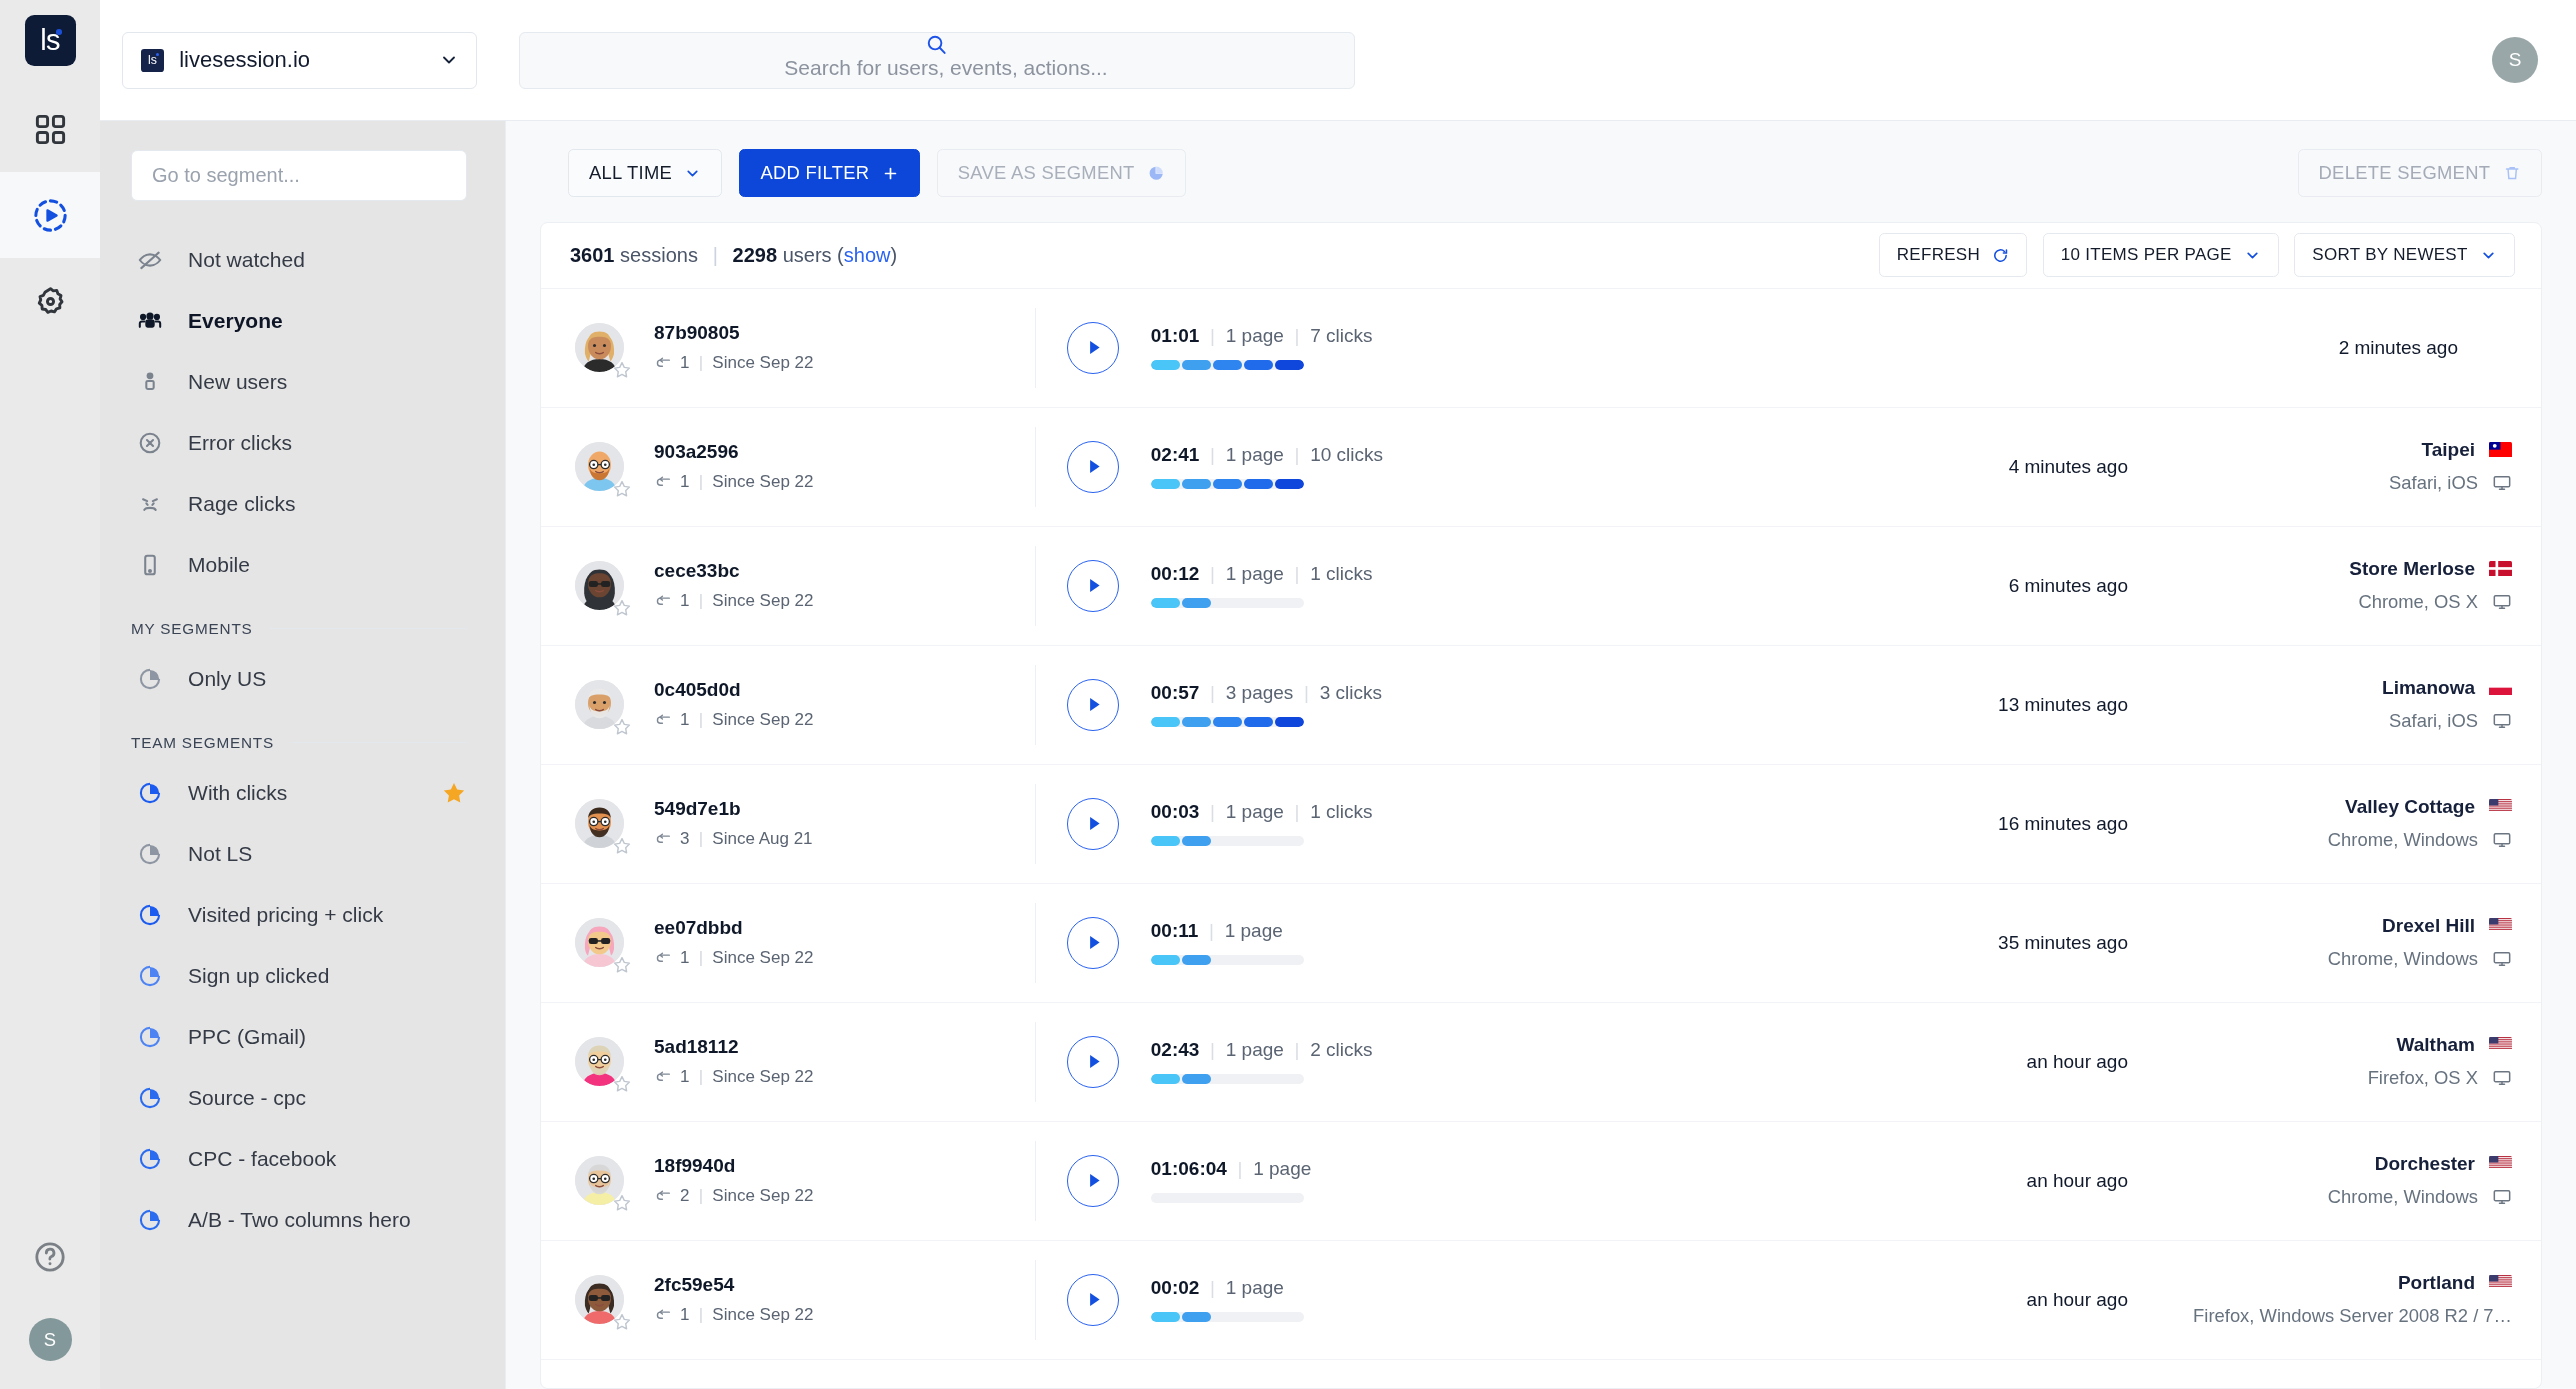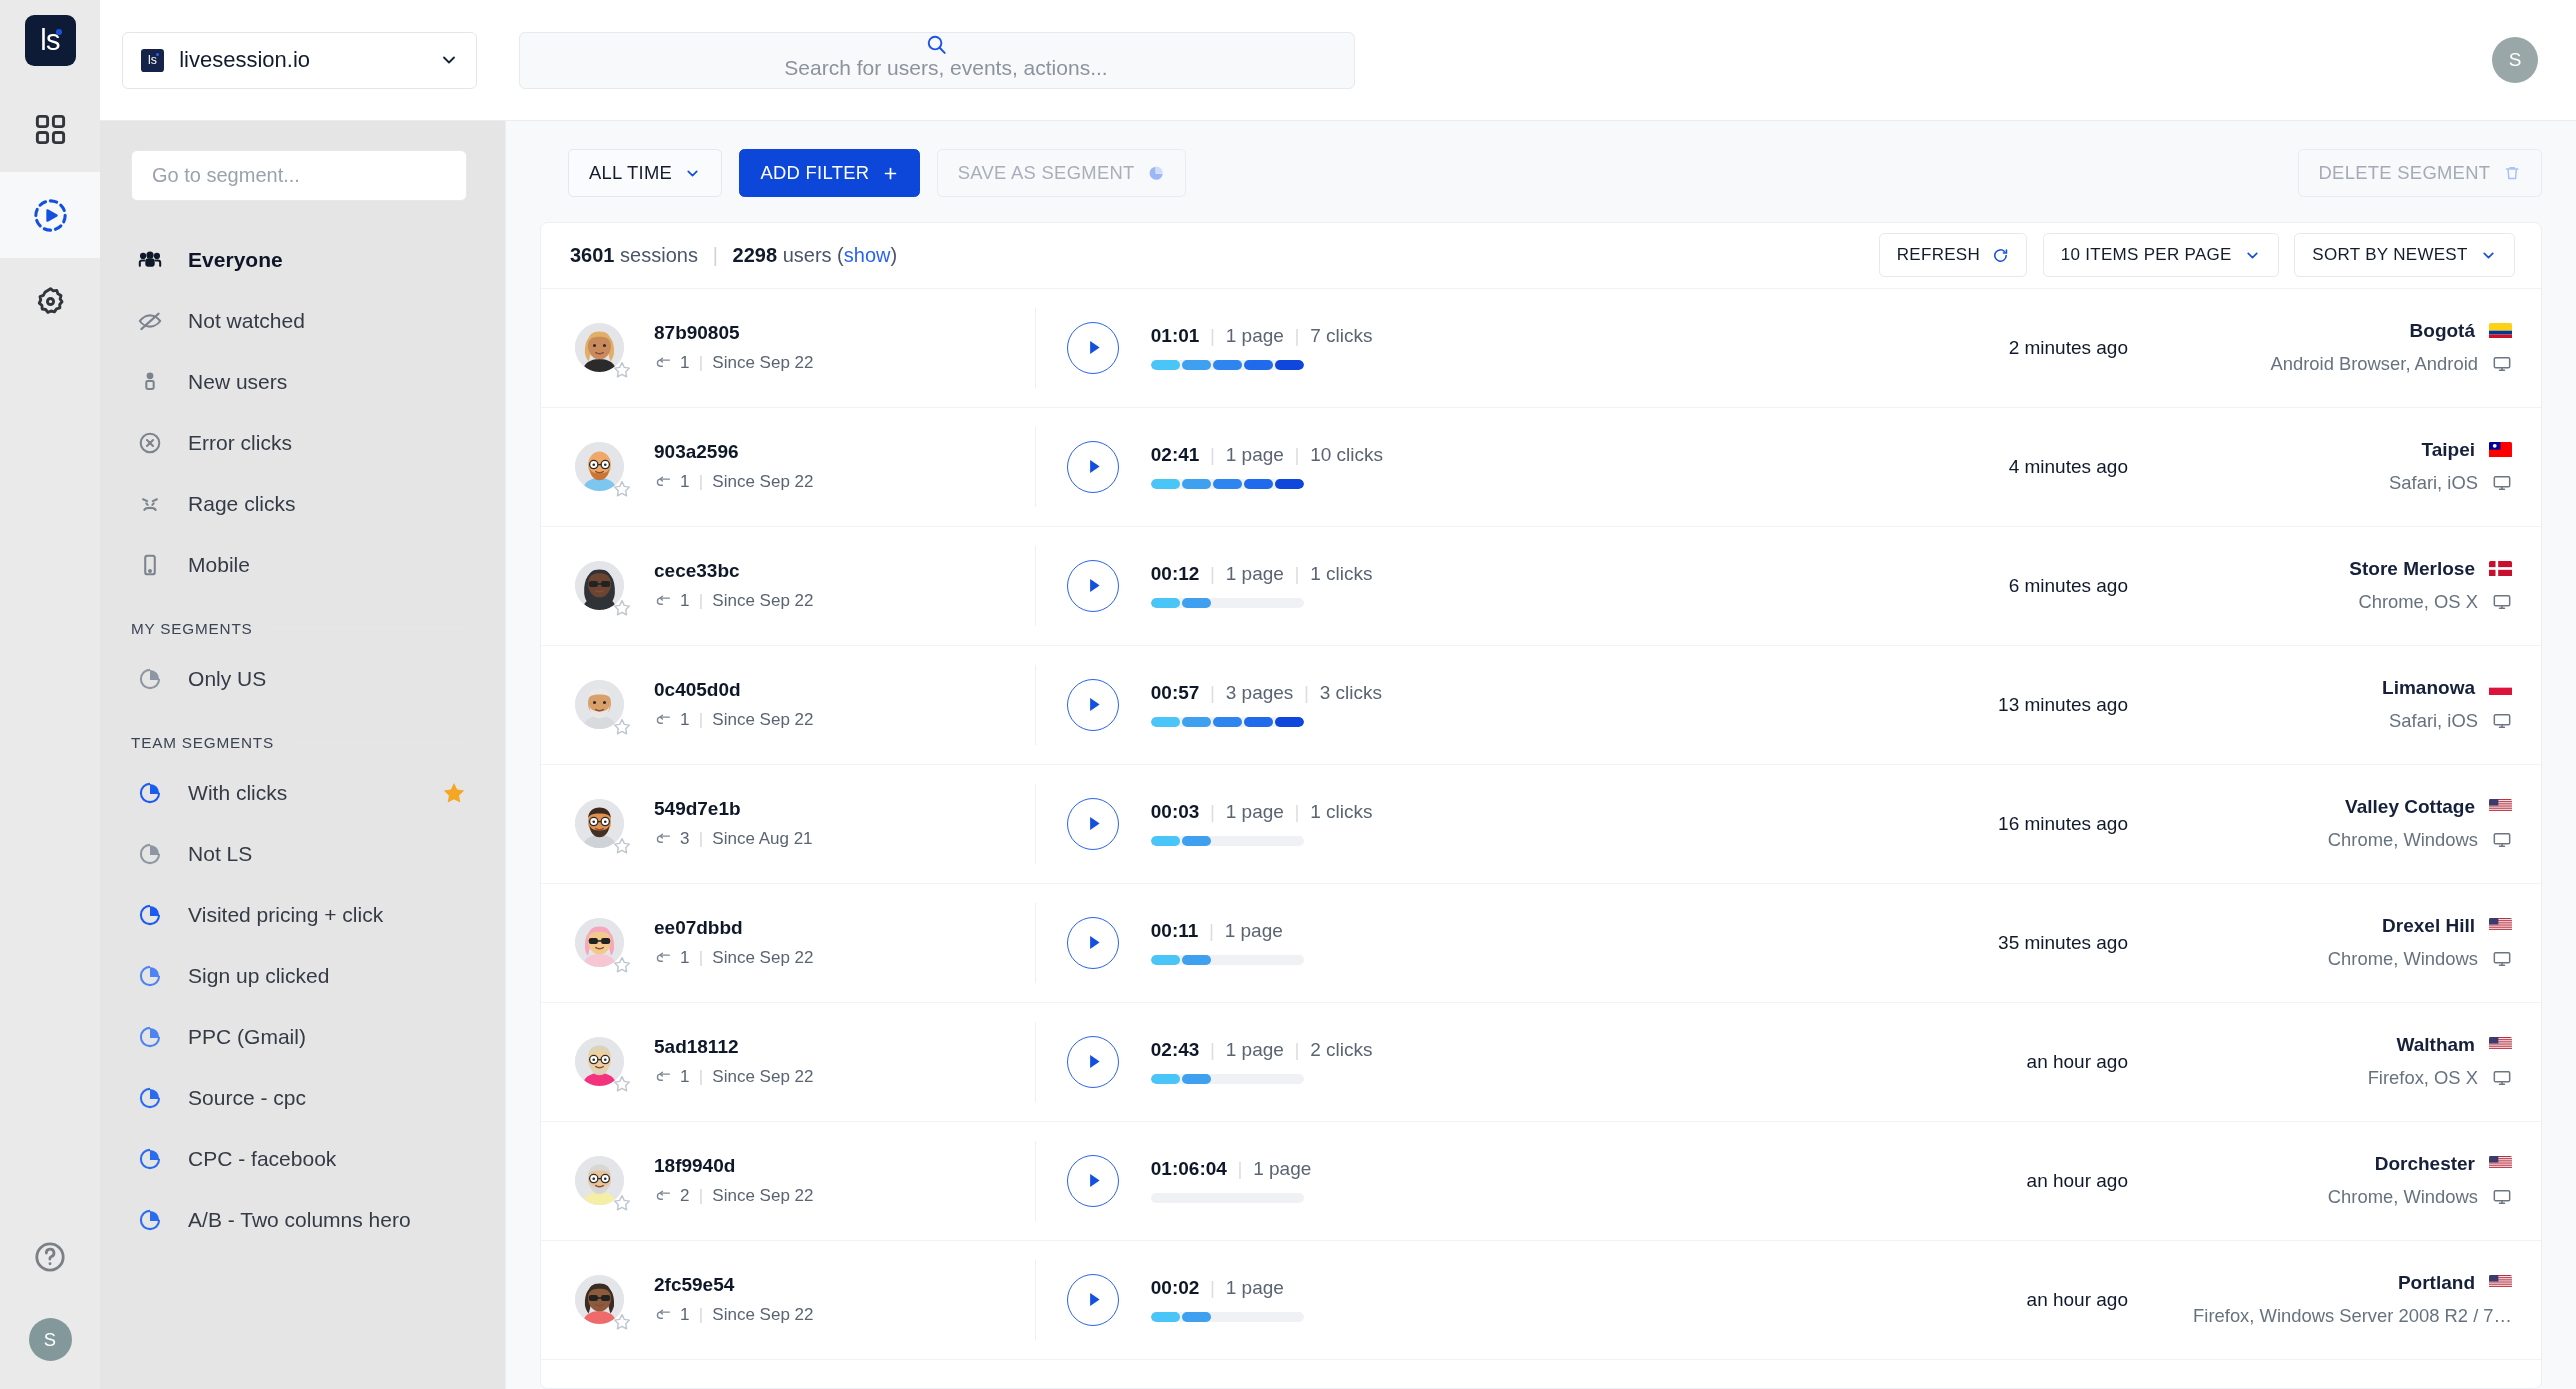--- a/index.html
+++ b/index.html
@@ -318,41 +318,41 @@
 
   <div id="body">
 
     <div id="segments">
       <div class="seg-search">
         <span>Go to segment...</span>
       </div>
 
       <div class="seg-list">
 
+        <div class="seg-row">
+          <span class="seg-icon">
+            <svg width="26" height="26" viewBox="0 0 24 24" fill="none" stroke="#7b838e" stroke-width="1.9" stroke-linecap="round">
+              <path d="M2.6 12s3.6-5.2 9.4-5.2S21.4 12 21.4 12s-3.6 5.2-9.4 5.2S2.6 12 2.6 12z"></path>
+              <path d="M4 19.5 L20 5.2"></path>
+            </svg>
+          </span>
+          <span class="seg-label">Not watched</span>
+        </div>
+
         <div class="seg-row sel">
           <span class="seg-icon">
             <svg width="26" height="26" viewBox="0 0 24 24" fill="none" stroke="#0f1828" stroke-width="1.9">
               <circle cx="12" cy="7.6" r="2.4" fill="#0f1828"></circle>
               <circle cx="5.6" cy="8.2" r="1.9" fill="#0f1828"></circle>
               <circle cx="18.4" cy="8.2" r="1.9" fill="#0f1828"></circle>
               <rect x="8.6" y="11.6" width="6.8" height="5.6" rx="1.2" fill="#0f1828"></rect>
               <path d="M2.6 17.4v-3a2 2 0 0 1 2-2h2.2M21.4 17.4v-3a2 2 0 0 0-2-2h-2.2" stroke-linecap="round"></path>
             </svg>
           </span>
           <span class="seg-label">Everyone</span>
-        </div>
-
-        <div class="seg-row">
-          <span class="seg-icon">
-            <svg width="26" height="26" viewBox="0 0 24 24" fill="none" stroke="#7b838e" stroke-width="1.9" stroke-linecap="round">
-              <path d="M2.6 12s3.6-5.2 9.4-5.2S21.4 12 21.4 12s-3.6 5.2-9.4 5.2S2.6 12 2.6 12z"></path>
-              <path d="M4 19.5 L20 5.2"></path>
-            </svg>
-          </span>
-          <span class="seg-label">Not watched</span>
         </div>
 
         <div class="seg-row">
           <span class="seg-icon">
             <svg width="26" height="26" viewBox="0 0 24 24" fill="none" stroke="#7b838e" stroke-width="1.9">
               <circle cx="12" cy="6.3" r="2.2" fill="#7b838e"></circle>
               <rect x="8.6" y="11" width="6.8" height="7.4" rx="1.3"></rect>
             </svg>
           </span>
           <span class="seg-label">New users</span>
@@ -653,41 +653,20 @@
                 </div>
                 <div class="engage">
                   <i style="background:#49c5f7"></i>
                   <i style="background:#3fa0f0"></i>
                   <i style="background:#2f85ef"></i>
                   <i style="background:#1f6bec"></i>
                   <i style="background:#0f46dc"></i>
                 </div>
               </div>
               <div class="cell-time">2 minutes ago</div>
-              <div class="cell-loc">
-                <div class="loc-row">
-                  <span class="loc-city">Bogotá</span>
-                  <span class="flag">
-                    <svg viewBox="0 0 6 4">
-                      <rect width="6" height="2" fill="#fcd116"></rect>
-                      <rect y="2" width="6" height="1" fill="#003893"></rect>
-                      <rect y="3" width="6" height="1" fill="#ce1126"></rect>
-                    </svg>
-                  </span>
-                </div>
-                <div class="loc-row second">
-                  <span class="loc-dev">Android Browser, Android</span>
-                  <span class="mon">
-                    <svg width="20" height="20" viewBox="0 0 24 24" fill="none" stroke="#6b7682" stroke-width="1.8" stroke-linecap="round">
-                      <rect x="2.8" y="4.4" width="18.4" height="12" rx="1.5"></rect>
-                      <path d="M9 19.6h6M12 16.4v3.2"></path>
-                    </svg>
-                  </span>
-                </div>
-              </div>
             </div>
             <div class="row">
               <div class="cell-user">
                 <div class="av-wrap">
                   <span class="av">
                     <svg viewBox="0 0 64 64" width="49" height="49">
                       <circle cx="32" cy="32" r="32" fill="#e4e5e8"></circle>
                       <clipPath id="cman-beard-glasses">
                         <circle cx="32" cy="32" r="32"></circle>
                       </clipPath>

